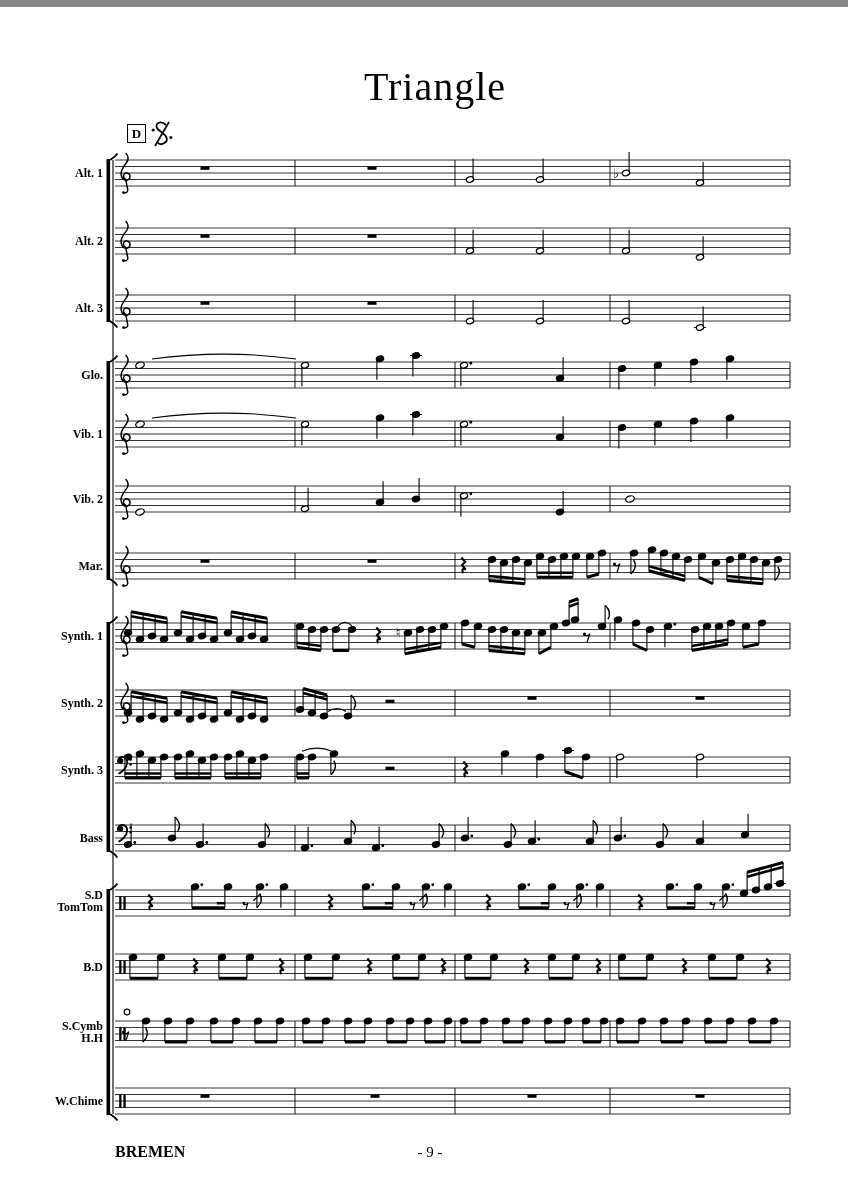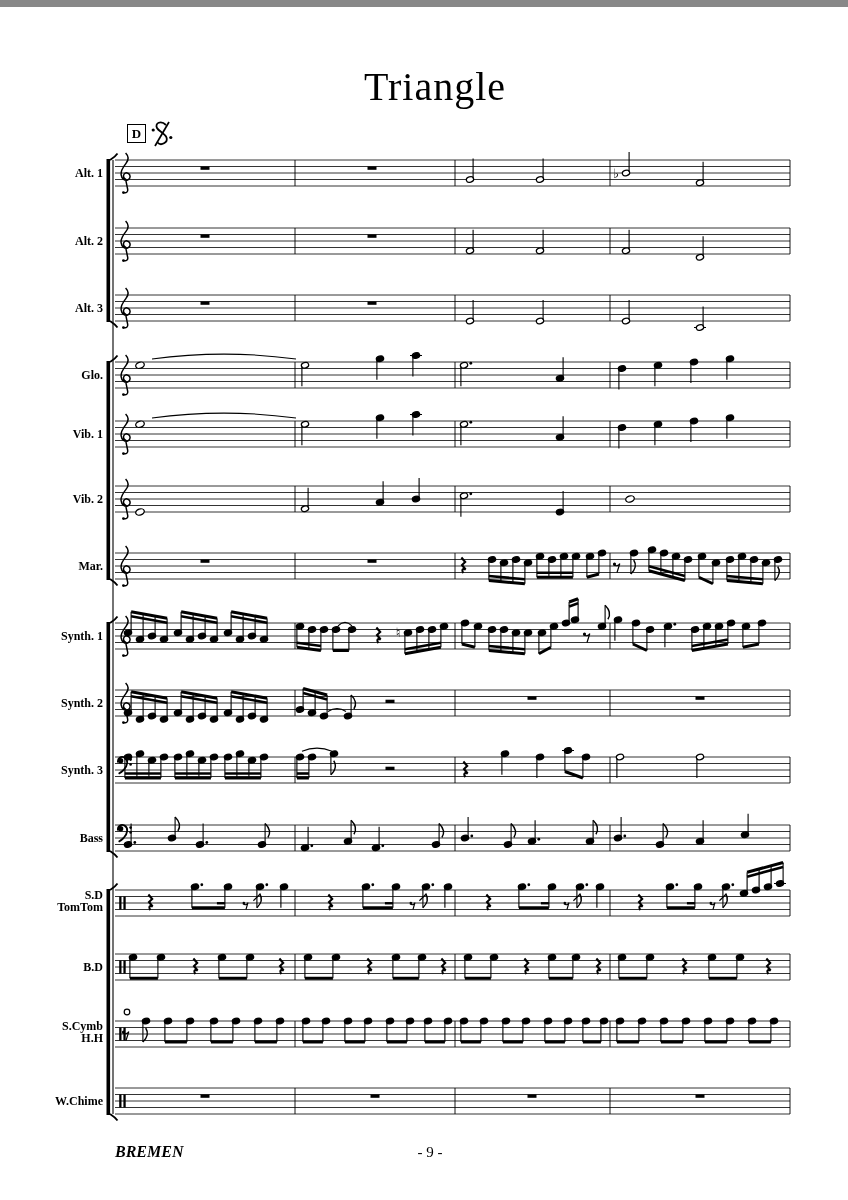--- a/index.html
+++ b/index.html
@@ -12,21 +12,21 @@
     position:absolute; top:56px; left:0; width:870px; text-align:center;
     font-size:40px; font-weight:normal; letter-spacing:1px;
   }
   .rehearsal-box{
     position:absolute; top:117px; left:127px; width:17px; height:17px;
     border:1.6px solid #000; font-weight:bold; font-size:13px;
     display:flex; align-items:center; justify-content:center;
   }
   .segno{ position:absolute; top:112px; left:150px; }
   .footer-left{
-    position:absolute; top:1136px; left:115px; font-weight:bold; font-size:16px;font-style:italic;
+    position:absolute; top:1136px; left:115px; font-weight:bold; font-size:16px;
   }
   .footer-page{
     position:absolute; top:1137px; left:0; width:860px; text-align:center; font-size:15px;
   }
   svg.score{ position:absolute; top:0; left:0; }
 </style>
 </head>
 <body>
 
 <div class="page">

